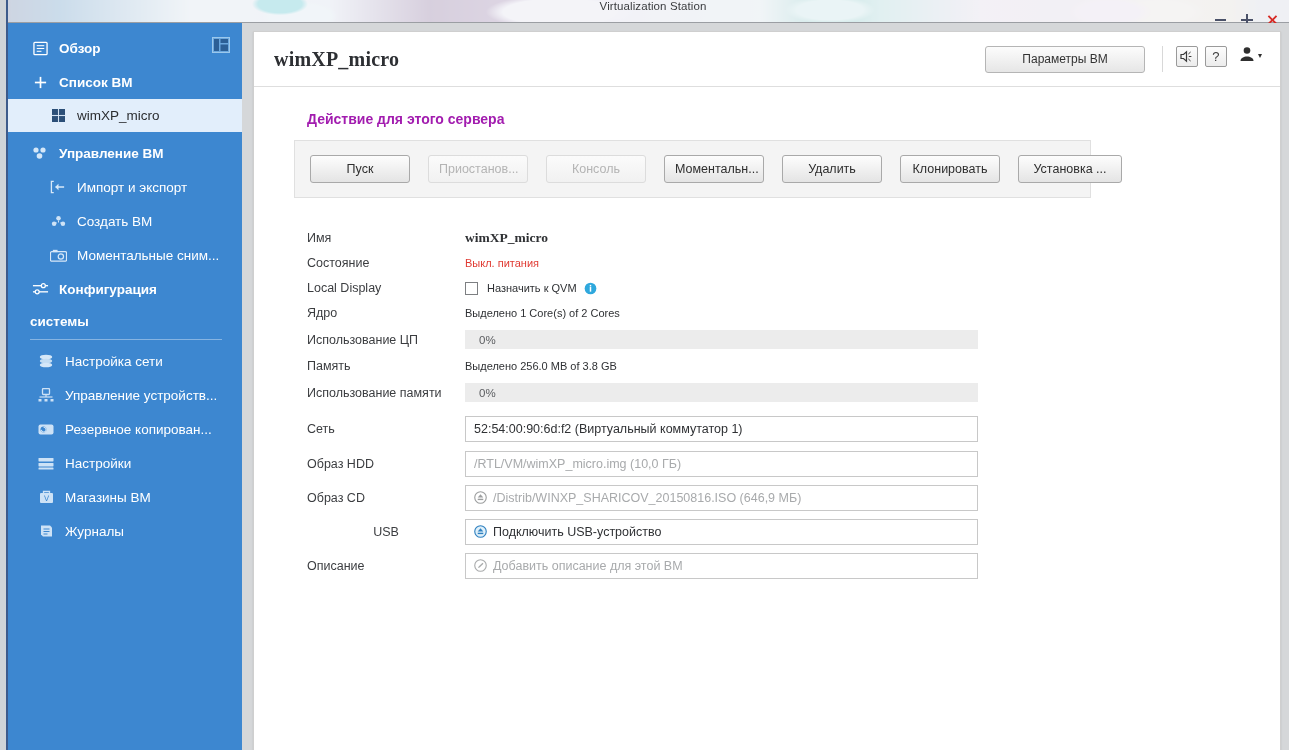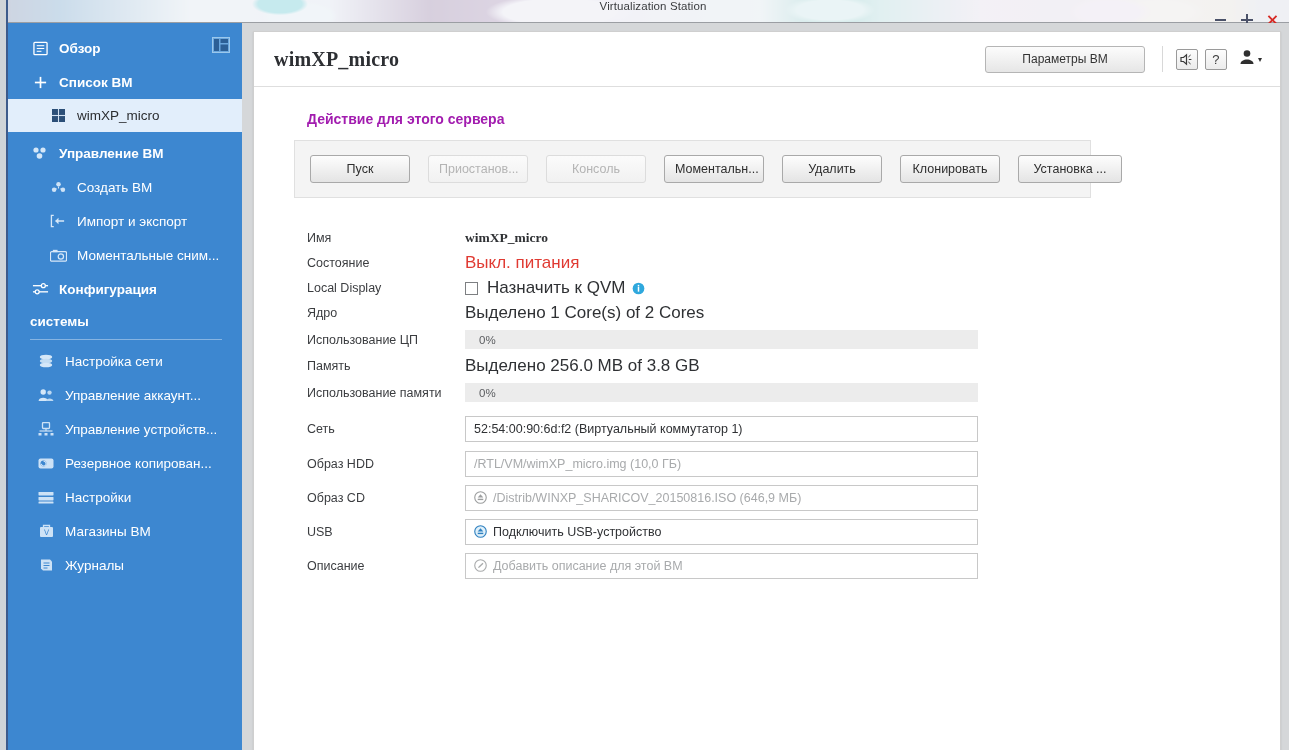--- a/index.html
+++ b/index.html
@@ -115,21 +115,21 @@
     box-shadow: 0 1px 2px rgba(0,0,0,.10);
   }
   #content-header {
     height: 55px; border-bottom: 1px solid #dedede;
     display: flex; align-items: center; padding: 0 18px 0 20px;
   }
   #vm-title {
     font-size: 20px; font-weight: bold; color: #2d2f33;
     font-family: "Liberation Serif", serif; letter-spacing: .2px;
   }
-  #header-actions { margin-left: auto; display: flex; align-items: center; }
+  #header-actions { margin-left: auto; display: flex; align-items: flex-start; }
   #vm-params-btn {
     width: 160px; height: 27px;
     background: linear-gradient(#fcfcfc, #e6e6e6);
     border: 1px solid #b5b5b5; border-radius: 3px;
     font-size: 12px; color: #333; cursor: pointer;
     font-family: "Liberation Sans", sans-serif;
   }
   #header-sep { width: 1px; height: 26px; background: #d8d8d8; margin: 0 13px 0 17px; }
   .hicon {
     width: 22px; height: 21px; border: 1px solid #9a9a9a; border-radius: 2px;
@@ -164,21 +164,21 @@
     color: #b4b4b4; border-color: #dcdcdc;
     background: linear-gradient(#fbfbfb,#f1f1f1); cursor: default;
   }
 
   
   #details { margin-top: 28px; padding-left: 53px; }
   .drow { display: flex; align-items: center; min-height: 24px; margin-bottom: 1px; }
   .dlabel {
     width: 158px; flex: 0 0 158px; font-size: 12.5px; color: #3b3d40;
   }
-  .dval { font-size: 17px; color: #2f3134; display: flex; align-items: center; }
+  .dval { font-size: 11px; color: #2f3134; display: flex; align-items: center; }
   .dval.bold { font-weight: bold; font-size: 13.5px; font-family: "Liberation Serif", serif; }
   .dval.red  { color: #e03a32; }
 
   .usage-bar {
     width: 513px; height: 19px; background: #ececec;
     display: flex; align-items: center; padding-left: 14px;
     font-size: 11.5px; color: #5b5d60;
   }
   .fieldbox {
     width: 513px; height: 26px; border: 1px solid #c8c8c8; background: #fff;
@@ -263,43 +263,43 @@
             <circle cx="4" cy="4" r="2.6" fill="#d5e7f8"></circle>
             <circle cx="11" cy="4" r="2.6" fill="#d5e7f8"></circle>
             <circle cx="7.5" cy="10" r="2.8" fill="#d5e7f8"></circle>
           </svg>
         </span>
         <span>Управление ВМ</span>
       </div>
 
       <div class="side-row sub">
         <span class="ico">
+          <svg width="16" height="14" viewBox="0 0 17 14">
+            <path d="M4 1 L1.5 1 L1.5 13 L4 13" fill="none" stroke="#d7e8f8" stroke-width="1.4"></path>
+            <line x1="6" y1="7" x2="15" y2="7" stroke="#d7e8f8" stroke-width="1.6"></line>
+            <path d="M9 3.5 L5.5 7 L9 10.5 Z" fill="#d7e8f8"></path>
+          </svg>
+        </span>
+        <span>Импорт и экспорт</span>
+      </div>
+
+      <div class="side-row sub">
+        <span class="ico">
           <svg width="15" height="14" viewBox="0 0 16 14">
             <circle cx="8" cy="4" r="2.4" fill="#cfe3f6"></circle>
             <circle cx="3.3" cy="10" r="2.4" fill="#cfe3f6"></circle>
             <circle cx="12.7" cy="10" r="2.4" fill="#cfe3f6"></circle>
             <path d="M8 6.4 L8 8.6 M6 9 L4.8 9 M10 9 L11.2 9" stroke="#cfe3f6" stroke-width="1.1"></path>
           </svg>
         </span>
         <span>Создать ВМ</span>
       </div>
 
       <div class="side-row sub">
         <span class="ico">
-          <svg width="16" height="14" viewBox="0 0 17 14">
-            <path d="M4 1 L1.5 1 L1.5 13 L4 13" fill="none" stroke="#d7e8f8" stroke-width="1.4"></path>
-            <line x1="6" y1="7" x2="15" y2="7" stroke="#d7e8f8" stroke-width="1.6"></line>
-            <path d="M9 3.5 L5.5 7 L9 10.5 Z" fill="#d7e8f8"></path>
-          </svg>
-        </span>
-        <span>Импорт и экспорт</span>
-      </div>
-
-      <div class="side-row sub">
-        <span class="ico">
           <svg width="17" height="13" viewBox="0 0 18 13">
             <rect x="0.5" y="2.5" width="17" height="10" rx="1.3" fill="none" stroke="#d7e8f8" stroke-width="1.3"></rect>
             <rect x="3" y="0.5" width="5" height="2.5" fill="#d7e8f8"></rect>
             <circle cx="11.5" cy="7.5" r="2.8" fill="none" stroke="#d7e8f8" stroke-width="1.3"></circle>
           </svg>
         </span>
         <span>Моментальные сним...</span>
       </div>
 
       <div class="side-row header">
@@ -321,31 +321,20 @@
         <span class="ico">
           <svg width="16" height="14" viewBox="0 0 16 14">
             <ellipse cx="8" cy="3" rx="6.2" ry="2.3" fill="#d4e7f8"></ellipse>
             <ellipse cx="8" cy="7" rx="6.2" ry="2.3" fill="#c3ddf3"></ellipse>
             <ellipse cx="8" cy="11" rx="6.2" ry="2.3" fill="#d4e7f8"></ellipse>
           </svg>
         </span>
         <span>Настройка сети</span>
       </div>
 
-      <div class="side-row sub0">
-        <span class="ico">
-          <svg width="16" height="14" viewBox="0 0 16 14">
-            <circle cx="5.2" cy="4" r="2.7" fill="#d4e7f8"></circle>
-            <path d="M0.6 13 C0.6 8.8 9.8 8.8 9.8 13 Z" fill="#d4e7f8"></path>
-            <circle cx="11.5" cy="4.6" r="2.2" fill="#bcd8f2"></circle>
-            <path d="M8 13 C8 9.6 15.4 9.6 15.4 13 Z" fill="#bcd8f2"></path>
-          </svg>
-        </span>
-        <span>Управление аккаунт...</span>
-      </div>
 
       <div class="side-row sub0">
         <span class="ico">
           <svg width="16" height="14" viewBox="0 0 16 14">
             <rect x="4.5" y="0.5" width="7" height="6" rx="1" fill="none" stroke="#cde2f6" stroke-width="1.3"></rect>
             <line x1="8" y1="6.5" x2="8" y2="9" stroke="#cde2f6" stroke-width="1.2"></line>
             <line x1="1.5" y1="9" x2="14.5" y2="9" stroke="#cde2f6" stroke-width="1.2"></line>
             <rect x="0.5" y="11" width="3" height="2.5" fill="#cde2f6"></rect>
             <rect x="6.5" y="11" width="3" height="2.5" fill="#cde2f6"></rect>
             <rect x="12.5" y="11" width="3" height="2.5" fill="#cde2f6"></rect>
@@ -508,21 +497,21 @@
                 <svg width="13" height="13" viewBox="0 0 14 14">
                   <circle cx="7" cy="7" r="6.2" fill="none" stroke="#9c9e9f" stroke-width="1.2"></circle>
                   <path d="M7 3.4 L10 7 L4 7 Z" fill="#9c9e9f"></path>
                   <rect x="4" y="8.3" width="6" height="1.5" fill="#9c9e9f"></rect>
                 </svg>
               </span>
               <span>/Distrib/WINXP_SHARICOV_20150816.ISO (646,9 МБ)</span>
             </span>
           </div>
 
-          <div class="drow" style="min-height:33px;">
+          <div class="drow" style="min-height:33px;text-align:center;">
             <span class="dlabel">USB</span>
             <span class="fieldbox">
               <span class="inline-ico">
                 <svg width="13" height="13" viewBox="0 0 14 14">
                   <circle cx="7" cy="7" r="6.2" fill="#dff0fa" stroke="#2f80c0" stroke-width="1.2"></circle>
                   <path d="M7 3.4 L10 7 L4 7 Z" fill="#2f80c0"></path>
                   <rect x="4" y="8.3" width="6" height="1.5" fill="#2f80c0"></rect>
                 </svg>
               </span>
               <span>Подключить USB-устройство</span>

